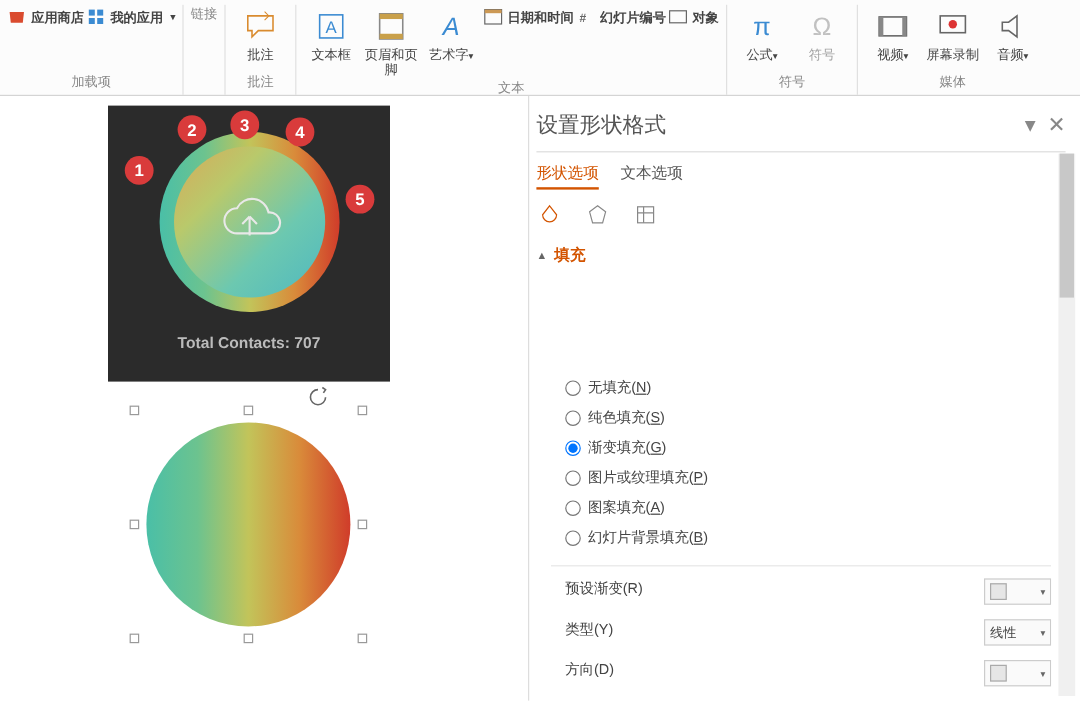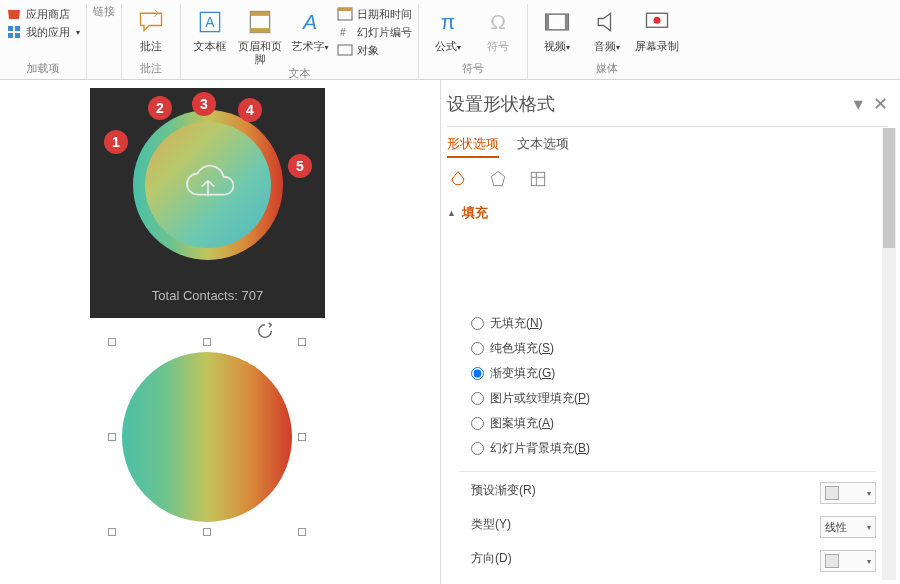--- a/index.html
+++ b/index.html
@@ -6,37 +6,37 @@
   body { background: #fff; width: 900px; height: 584px; overflow: hidden; font-size: 12px; color: #444; }
   
   
   .ribbon { display: flex; border-bottom: 1px solid #d4d4d4; padding: 4px 0 0 0; height: 80px; background: #fcfcfc; }
   .rgroup { display: flex; flex-direction: column; align-items: center; border-right: 1px solid #e0e0e0; padding: 0 6px 2px 6px; }
   .rgroup .items { display: flex; gap: 4px; align-items: flex-start; flex: 1; }
   .ritem { display: flex; flex-direction: column; align-items: center; justify-content: flex-start; width: 46px; cursor: pointer; padding-top: 2px; }
   .ritem .ico { width: 32px; height: 32px; display: flex; align-items: center; justify-content: center; }
   .ritem .ico svg { width: 28px; height: 28px; }
   .ritem .lab { font-size: 11px; text-align: center; line-height: 1.2; margin-top: 2px; }
-  .smallcol { display: flex; flex-direction: column; gap: 2px; justify-content: center; padding-top: 2px; }
+  .smallcol { display: flex; flex-direction: row; gap: 2px; justify-content: center; padding-top: 2px; font-weight: bold; }
   .smallrow { display: flex; align-items: center; gap: 4px; font-size: 11px; cursor: pointer; white-space: nowrap; }
   .smallrow .sico { width: 16px; height: 16px; display: flex; align-items: center; justify-content: center; }
   .glabel { font-size: 11px; color: #888; text-align: center; padding-bottom: 1px; }
   
   
   .main { display: flex; height: calc(584px - 80px); }
   .canvas { width: 440px; position: relative; background: #fff; padding: 8px 0 0 90px; }
   .preview { width: 235px; height: 230px; background: #2b2b2b; position: relative; display: flex; flex-direction: column; align-items: center; padding-top: 22px; }
   .circle-ring { width: 150px; height: 150px; border-radius: 50%;
     background: linear-gradient(90deg, #4abfa7 0%, #6cc38f 25%, #c2c45a 50%, #d98b3a 75%, #d03c2a 100%);
     display: flex; align-items: center; justify-content: center; }
   .circle-inner { width: 126px; height: 126px; border-radius: 50%;
     background: linear-gradient(135deg, #d8a85a 0%, #b9c96b 30%, #6cc8b0 65%, #4fb8c0 100%);
     display: flex; align-items: center; justify-content: center; }
   .cloud svg { width: 56px; height: 56px; stroke: #e8e8e8; stroke-width: 2; fill: none; }
-  .preview-label { color: #bbb; font-size: 13px; margin-top: 28px; }
+  .preview-label { color: #bbb; font-size: 13px; margin-top: 18px; font-weight: bold; }
   .marker { position: absolute; width: 24px; height: 24px; border-radius: 50%; background: #d93b3b; color: #fff; font-weight: bold; font-size: 14px; display: flex; align-items: center; justify-content: center; }
   
   .rotator { width: 18px; height: 18px; margin: 4px auto 2px; }
   .rotator svg { stroke:#666; stroke-width:1.5; fill:none; }
   
   .sel-circle-wrap { position: relative; width: 190px; height: 190px; margin-left: 22px; }
   .sel-handle { position: absolute; width: 8px; height: 8px; background: #fff; border: 1px solid #999; }
   .sel-circle { width: 170px; height: 170px; border-radius: 50%; position: absolute; top: 10px; left: 10px;
     background: linear-gradient(90deg, #4abfa7 0%, #6cc38f 25%, #c2c45a 50%, #d98b3a 75%, #d03c2a 100%); }
   
@@ -217,33 +217,33 @@
               <rect x="3" y="7" width="26" height="18" fill="none" stroke="#666" stroke-width="1.5"></rect>
               <rect x="3" y="7" width="4" height="18" fill="#888"></rect>
               <rect x="25" y="7" width="4" height="18" fill="#888"></rect>
             </svg>
           </div>
         <div class="lab"><span>视频</span><span style="font-size:8px;">▾</span></div>
       </div>
       <div class="ritem">
         <div class="ico">
             <svg viewBox="0 0 32 32">
-              <path d="M6 12h6l8-6v20l-8-6H6z" fill="none" stroke="#666" stroke-width="1.5"></path>
-            </svg>
-          </div>
-        <div class="lab"><span>音频</span><span style="font-size:8px;">▾</span></div>
-      </div>
-      <div class="ritem">
-        <div class="ico">
-            <svg viewBox="0 0 32 32">
               <rect x="4" y="6" width="24" height="16" fill="none" stroke="#666" stroke-width="1.5"></rect>
               <circle cx="16" cy="14" r="4" fill="#d33"></circle>
             </svg>
           </div>
         <div class="lab">屏幕录制</div>
+      </div>
+      <div class="ritem">
+        <div class="ico">
+            <svg viewBox="0 0 32 32">
+              <path d="M6 12h6l8-6v20l-8-6H6z" fill="none" stroke="#666" stroke-width="1.5"></path>
+            </svg>
+          </div>
+        <div class="lab"><span>音频</span><span style="font-size:8px;">▾</span></div>
       </div>
     </div>
     <div class="glabel">媒体</div>
   </div>
 </div>
 
 <div class="main">
   <div class="canvas">
     <div class="preview">
       <div class="circle-ring">

